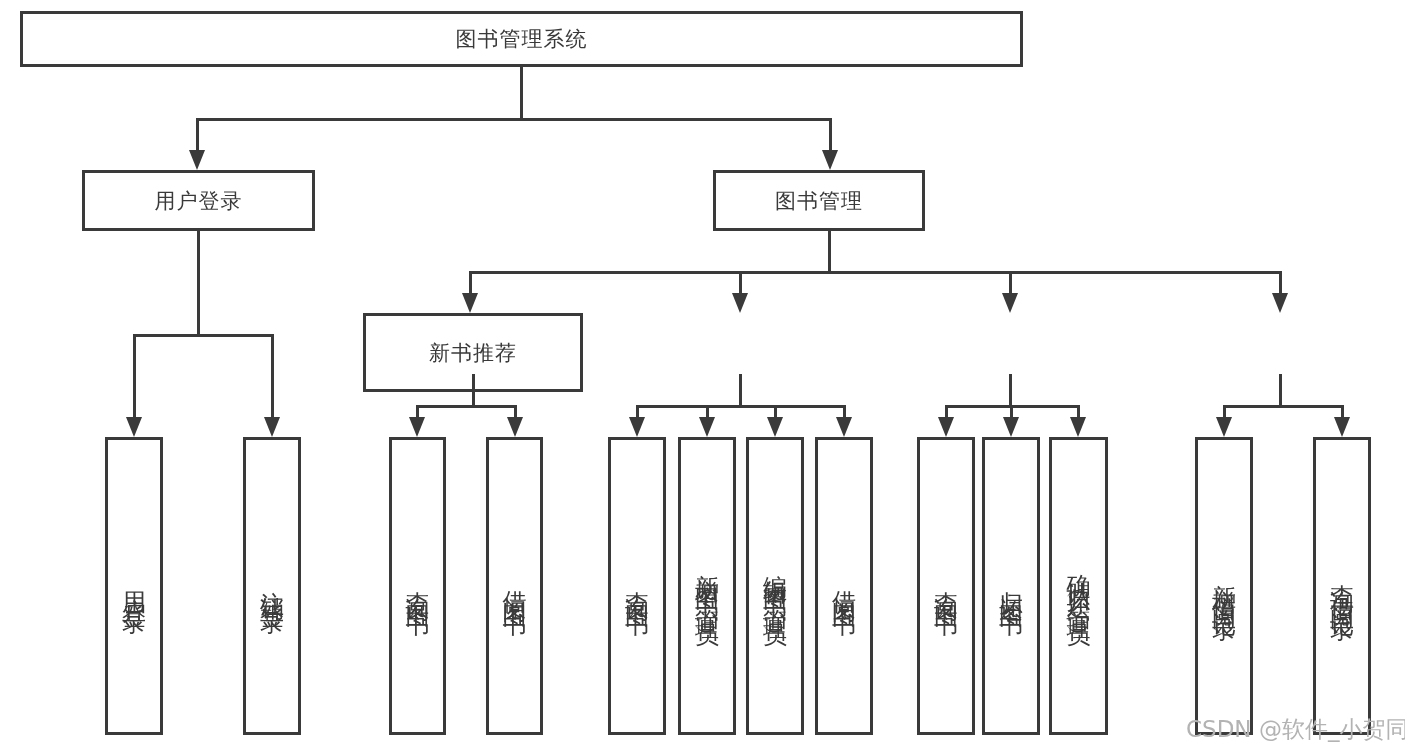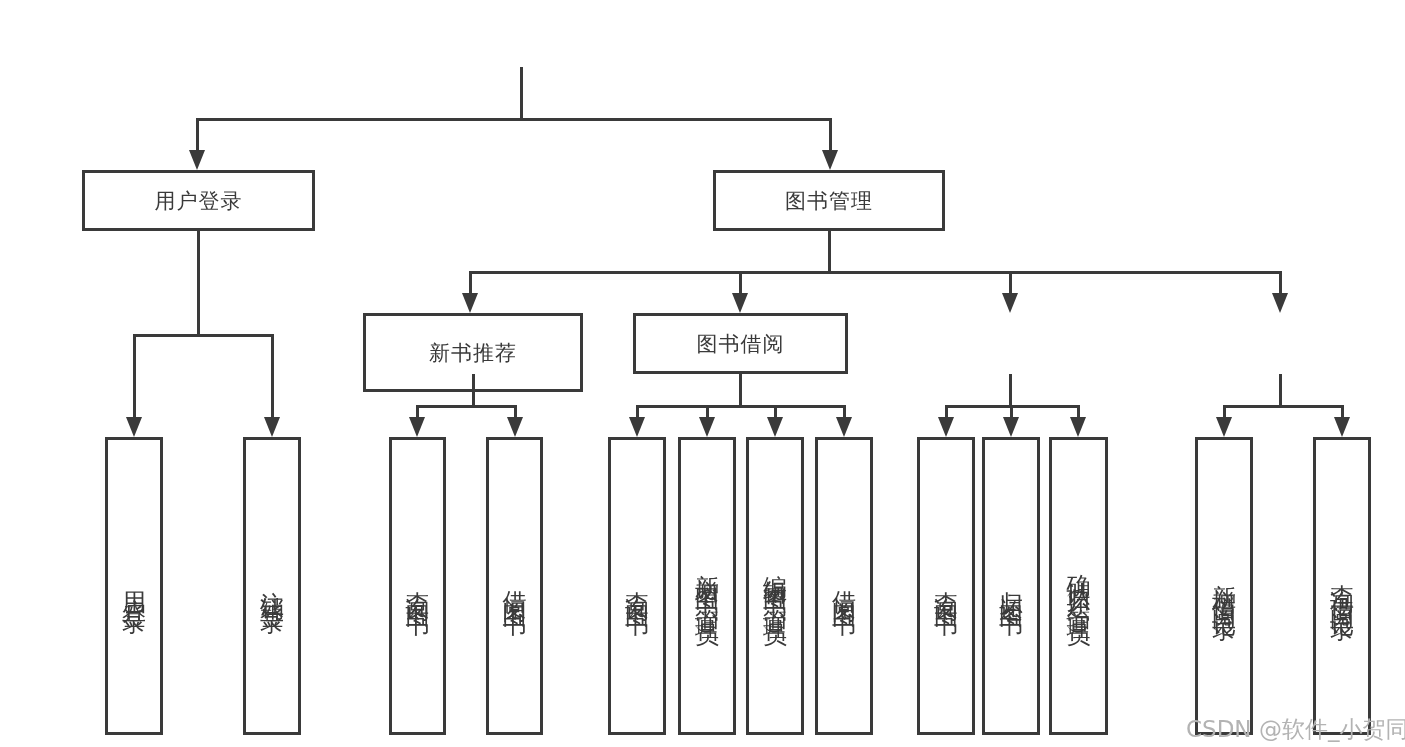--- a/index.html
+++ b/index.html
@@ -51,32 +51,35 @@
     font-size: 23px;
     color: var(--watermark);
     white-space: nowrap;
   }
 </style>
 </head>
 <body>
 
 <div class="canvas">
 
+  <div class="box hbox" style="left:20px;top:11px;width:1003px;height:56px;">
+    <span>图书管理系统</span>
+  </div>
 
   <div class="line" style="left:520px;top:67px;width:3px;height:54px;"></div>
   <div class="line" style="left:196px;top:118px;width:636px;height:3px;"></div>
   <div class="line" style="left:196px;top:118px;width:3px;height:34px;"></div>
   <div class="arr" style="left:189px;top:150px;"></div>
   <div class="line" style="left:829px;top:118px;width:3px;height:34px;"></div>
   <div class="arr" style="left:822px;top:150px;"></div>
 
   <div class="box hbox" style="left:82px;top:170px;width:233px;height:61px;">
     <span>用户登录</span>
   </div>
-  <div class="box hbox" style="left:713px;top:170px;width:232px;height:61px;">
+  <div class="box hbox" style="left:713px;top:170px;width:212px;height:61px;">
     <span>图书管理</span>
   </div>
 
   <div class="line" style="left:197px;top:231px;width:3px;height:105px;"></div>
   <div class="line" style="left:133px;top:334px;width:141px;height:3px;"></div>
   <div class="line" style="left:133px;top:334px;width:3px;height:85px;"></div>
   <div class="arr" style="left:126px;top:417px;"></div>
   <div class="line" style="left:271px;top:334px;width:3px;height:85px;"></div>
   <div class="arr" style="left:264px;top:417px;"></div>
 
@@ -86,23 +89,20 @@
   <div class="arr" style="left:462px;top:293px;"></div>
   <div class="line" style="left:739px;top:271px;width:3px;height:24px;"></div>
   <div class="arr" style="left:732px;top:293px;"></div>
   <div class="line" style="left:1009px;top:271px;width:3px;height:24px;"></div>
   <div class="arr" style="left:1002px;top:293px;"></div>
   <div class="line" style="left:1279px;top:271px;width:3px;height:24px;"></div>
   <div class="arr" style="left:1272px;top:293px;"></div>
 
   <div class="box hbox" style="left:363px;top:313px;width:220px;height:79px;">
     <span>新书推荐</span>
-  </div>
-  <div class="box hbox" style="left:633px;top:313px;width:215px;height:61px;">
-    <span>图书借阅</span>
   </div>
 
   <div class="line" style="left:472px;top:374px;width:3px;height:33px;"></div>
   <div class="line" style="left:416px;top:405px;width:101px;height:3px;"></div>
   <div class="line" style="left:416px;top:405px;width:3px;height:14px;"></div>
   <div class="arr" style="left:409px;top:417px;"></div>
   <div class="line" style="left:514px;top:405px;width:3px;height:14px;"></div>
   <div class="arr" style="left:507px;top:417px;"></div>
 
   <div class="line" style="left:739px;top:374px;width:3px;height:33px;"></div>

